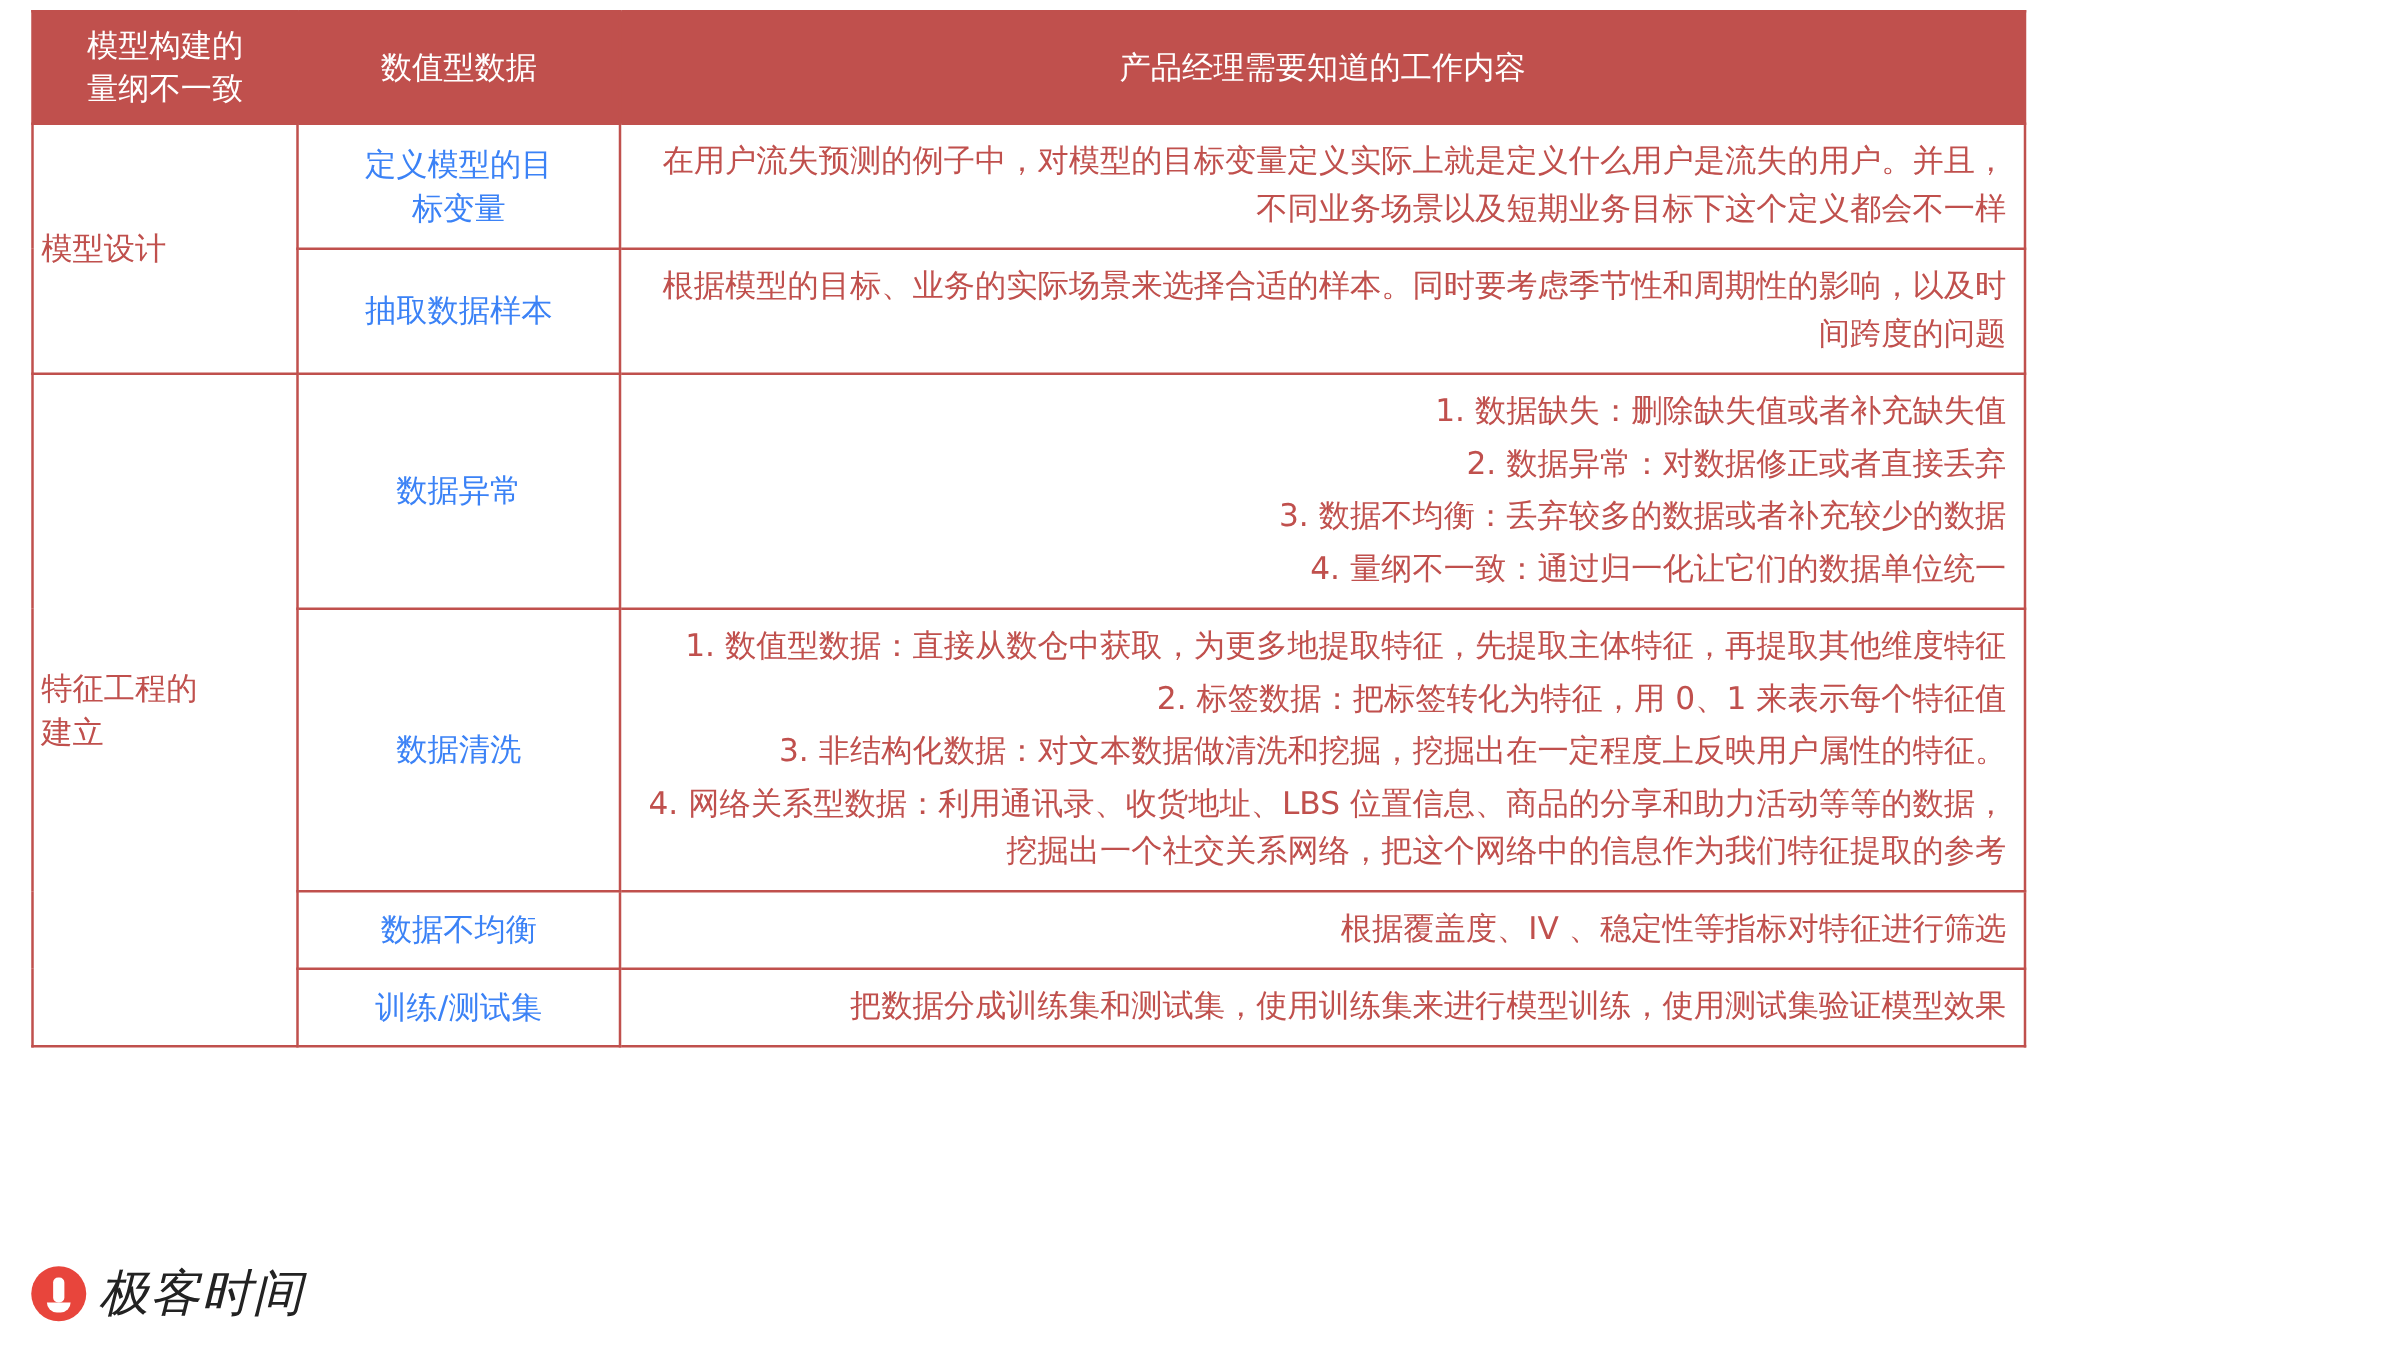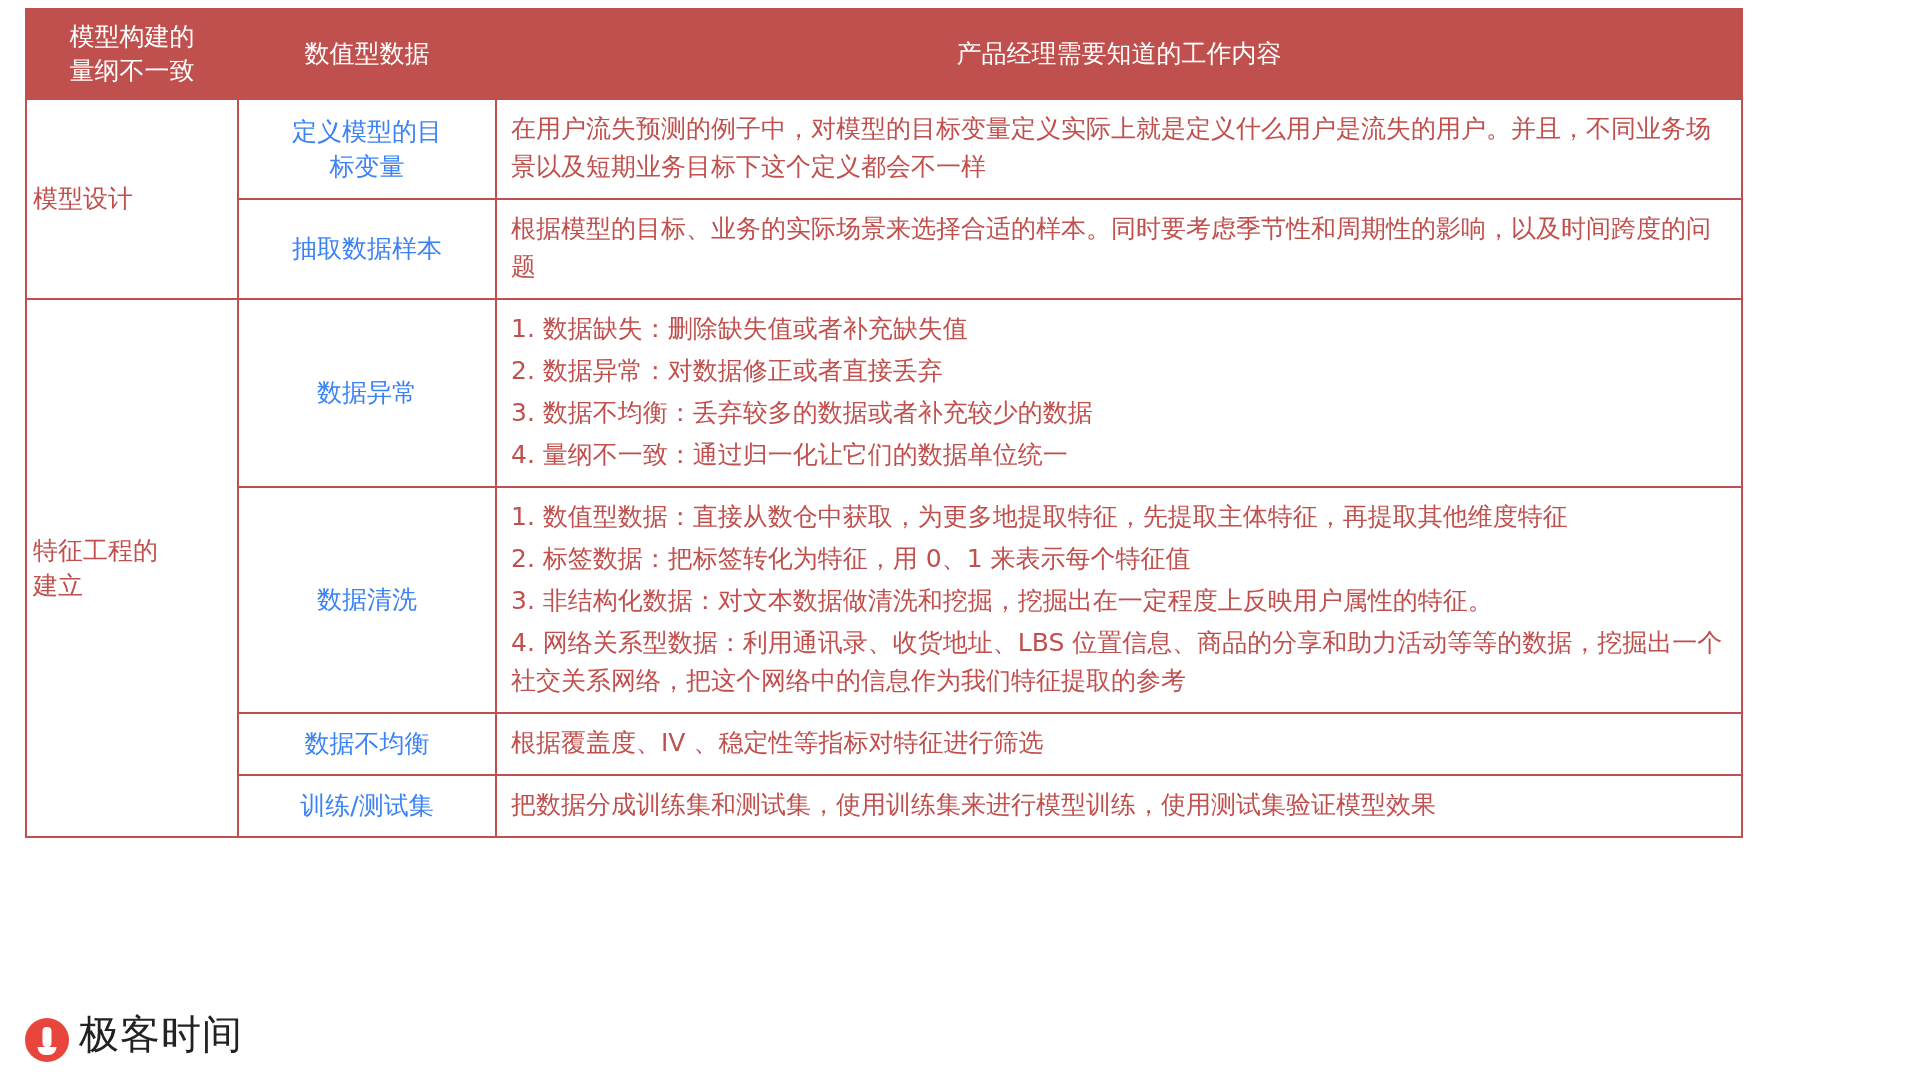--- a/index.html
+++ b/index.html
@@ -13,21 +13,21 @@
   #root {
     width: 1920px;
     height: 1080px;
     position: relative;
     box-sizing: border-box;
     padding: 8px 0 0 0;
   }
   table.matrix {
     border-collapse: collapse;
     table-layout: fixed;
-    width: 1718px;
+    width: 1596px;
     margin: 0 0 0 25px;
     border: 2px solid #c0504d;
   }
   table.matrix td, table.matrix th {
     border: 2px solid #c0504d;
     vertical-align: middle;
     box-sizing: border-box;
   }
   thead th {
     background: #c0504d;
@@ -49,39 +49,40 @@
     padding: 8px 6px;
   }
   td.step-cell {
     text-align: center;
     font-size: 25px;
     line-height: 1.4;
     color: #3b82f6;
     padding: 10px 8px;
   }
   td.body-cell {
-    text-align: left;
+    text-align: right;
     font-size: 25px;
     line-height: 1.52;
     color: #c0504d;
     padding: 10px 14px 12px 14px;
   }
   td.body-cell p {
     margin: 0;
     padding: 0;
   }
   td.body-cell p + p { margin-top: 4px; }
 
   .footer {
     position: absolute;
     left: 25px;
     bottom: 18px;
     display: flex;
-    align-items: flex-end;
+    align-items: center;
     gap: 10px;
+    font-style: italic;
   }
   .logo-mark {
     width: 44px;
     height: 44px;
     border-radius: 50%;
     background: #e8453c;
     position: relative;
     flex: none;
   }
   .logo-mark::before {

